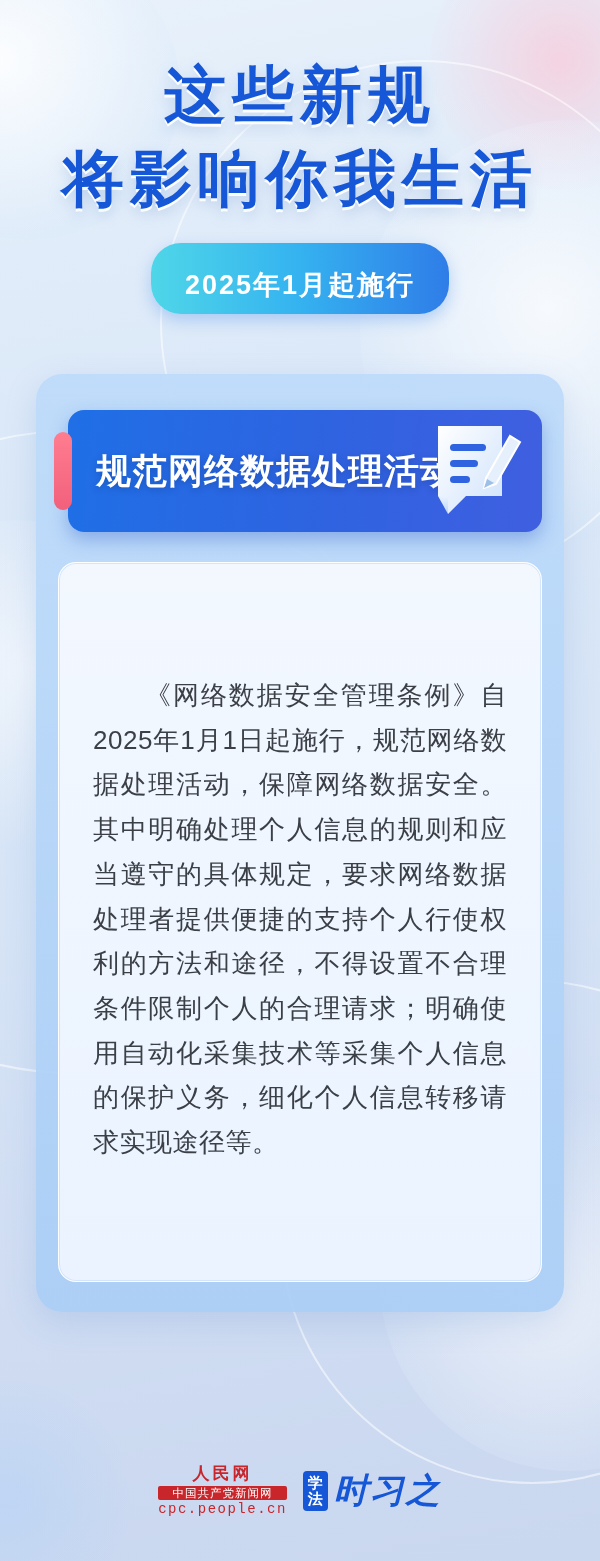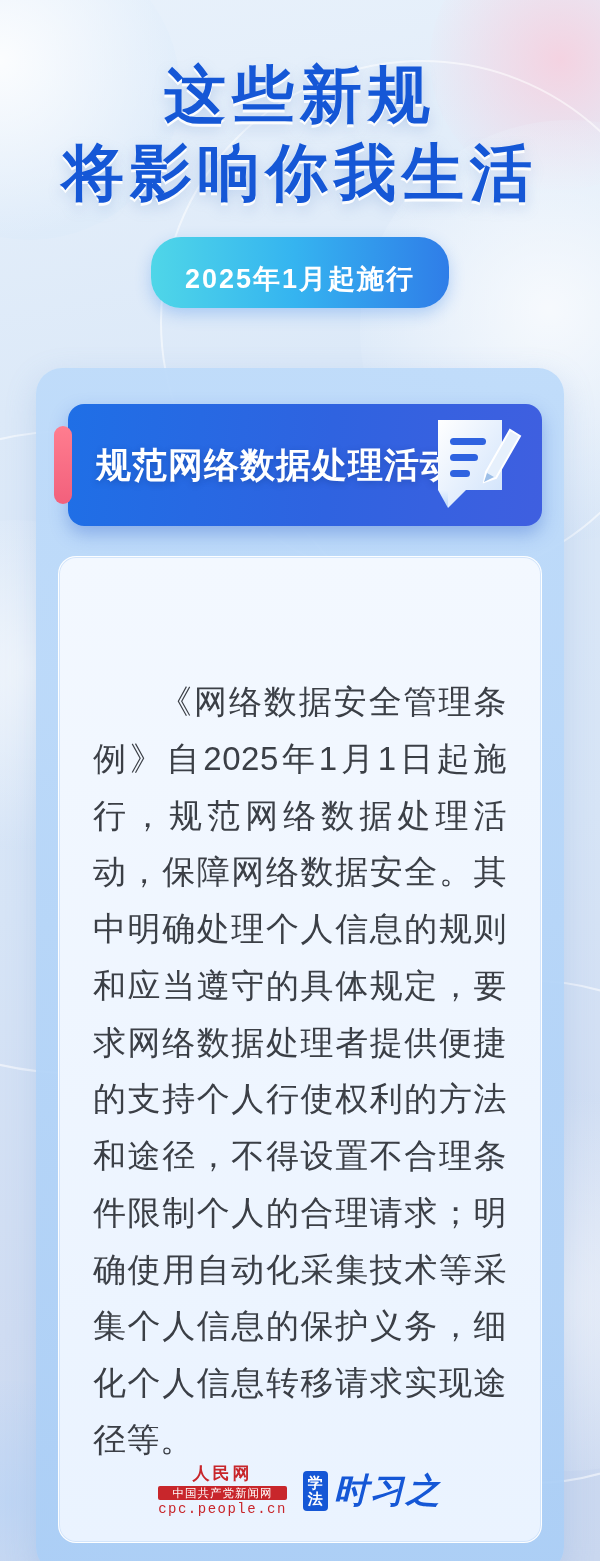--- a/index.html
+++ b/index.html
@@ -81,20 +81,21 @@
     color: #1557d6;
     letter-spacing: 6px;
     line-height: 1.25;
     text-shadow: 0 3px 0 rgba(255,255,255,0.9), 0 6px 14px rgba(110,150,210,0.35);
   }
   .title-line-1 {
     font-size: 62px;
   }
   .title-line-2 {
     font-size: 62px;
+    margin-top: 6px;
   }
   .subtitle-pill {
     display: inline-block;
     margin-top: 26px;
     padding: 24px 34px 11px;
     border-radius: 30px;
     background: linear-gradient(90deg, #4fd6e8 0%, #35b4f0 48%, #2f7de8 100%);
     color: #ffffff;
     font-size: 27px;
     font-weight: bold;
@@ -153,21 +154,21 @@
     border-radius: 18px;
     background: linear-gradient(180deg, #f3f8ff 0%, #eaf3ff 100%);
     border: 1px solid rgba(255,255,255,0.9);
     box-shadow: inset 0 0 0 1px rgba(205,225,250,0.8);
     min-height: 720px;
     padding: 84px 34px 40px 34px;
     box-sizing: border-box;
   }
   .body-text {
     color: #3b3f46;
-    font-size: 33px;
+    font-size: 26px;
     line-height: 1.72;
     text-align: justify;
     text-indent: 2em;
     letter-spacing: 0.5px;
   }
 
   
   .footer {
     position: absolute;
     left: 0;

